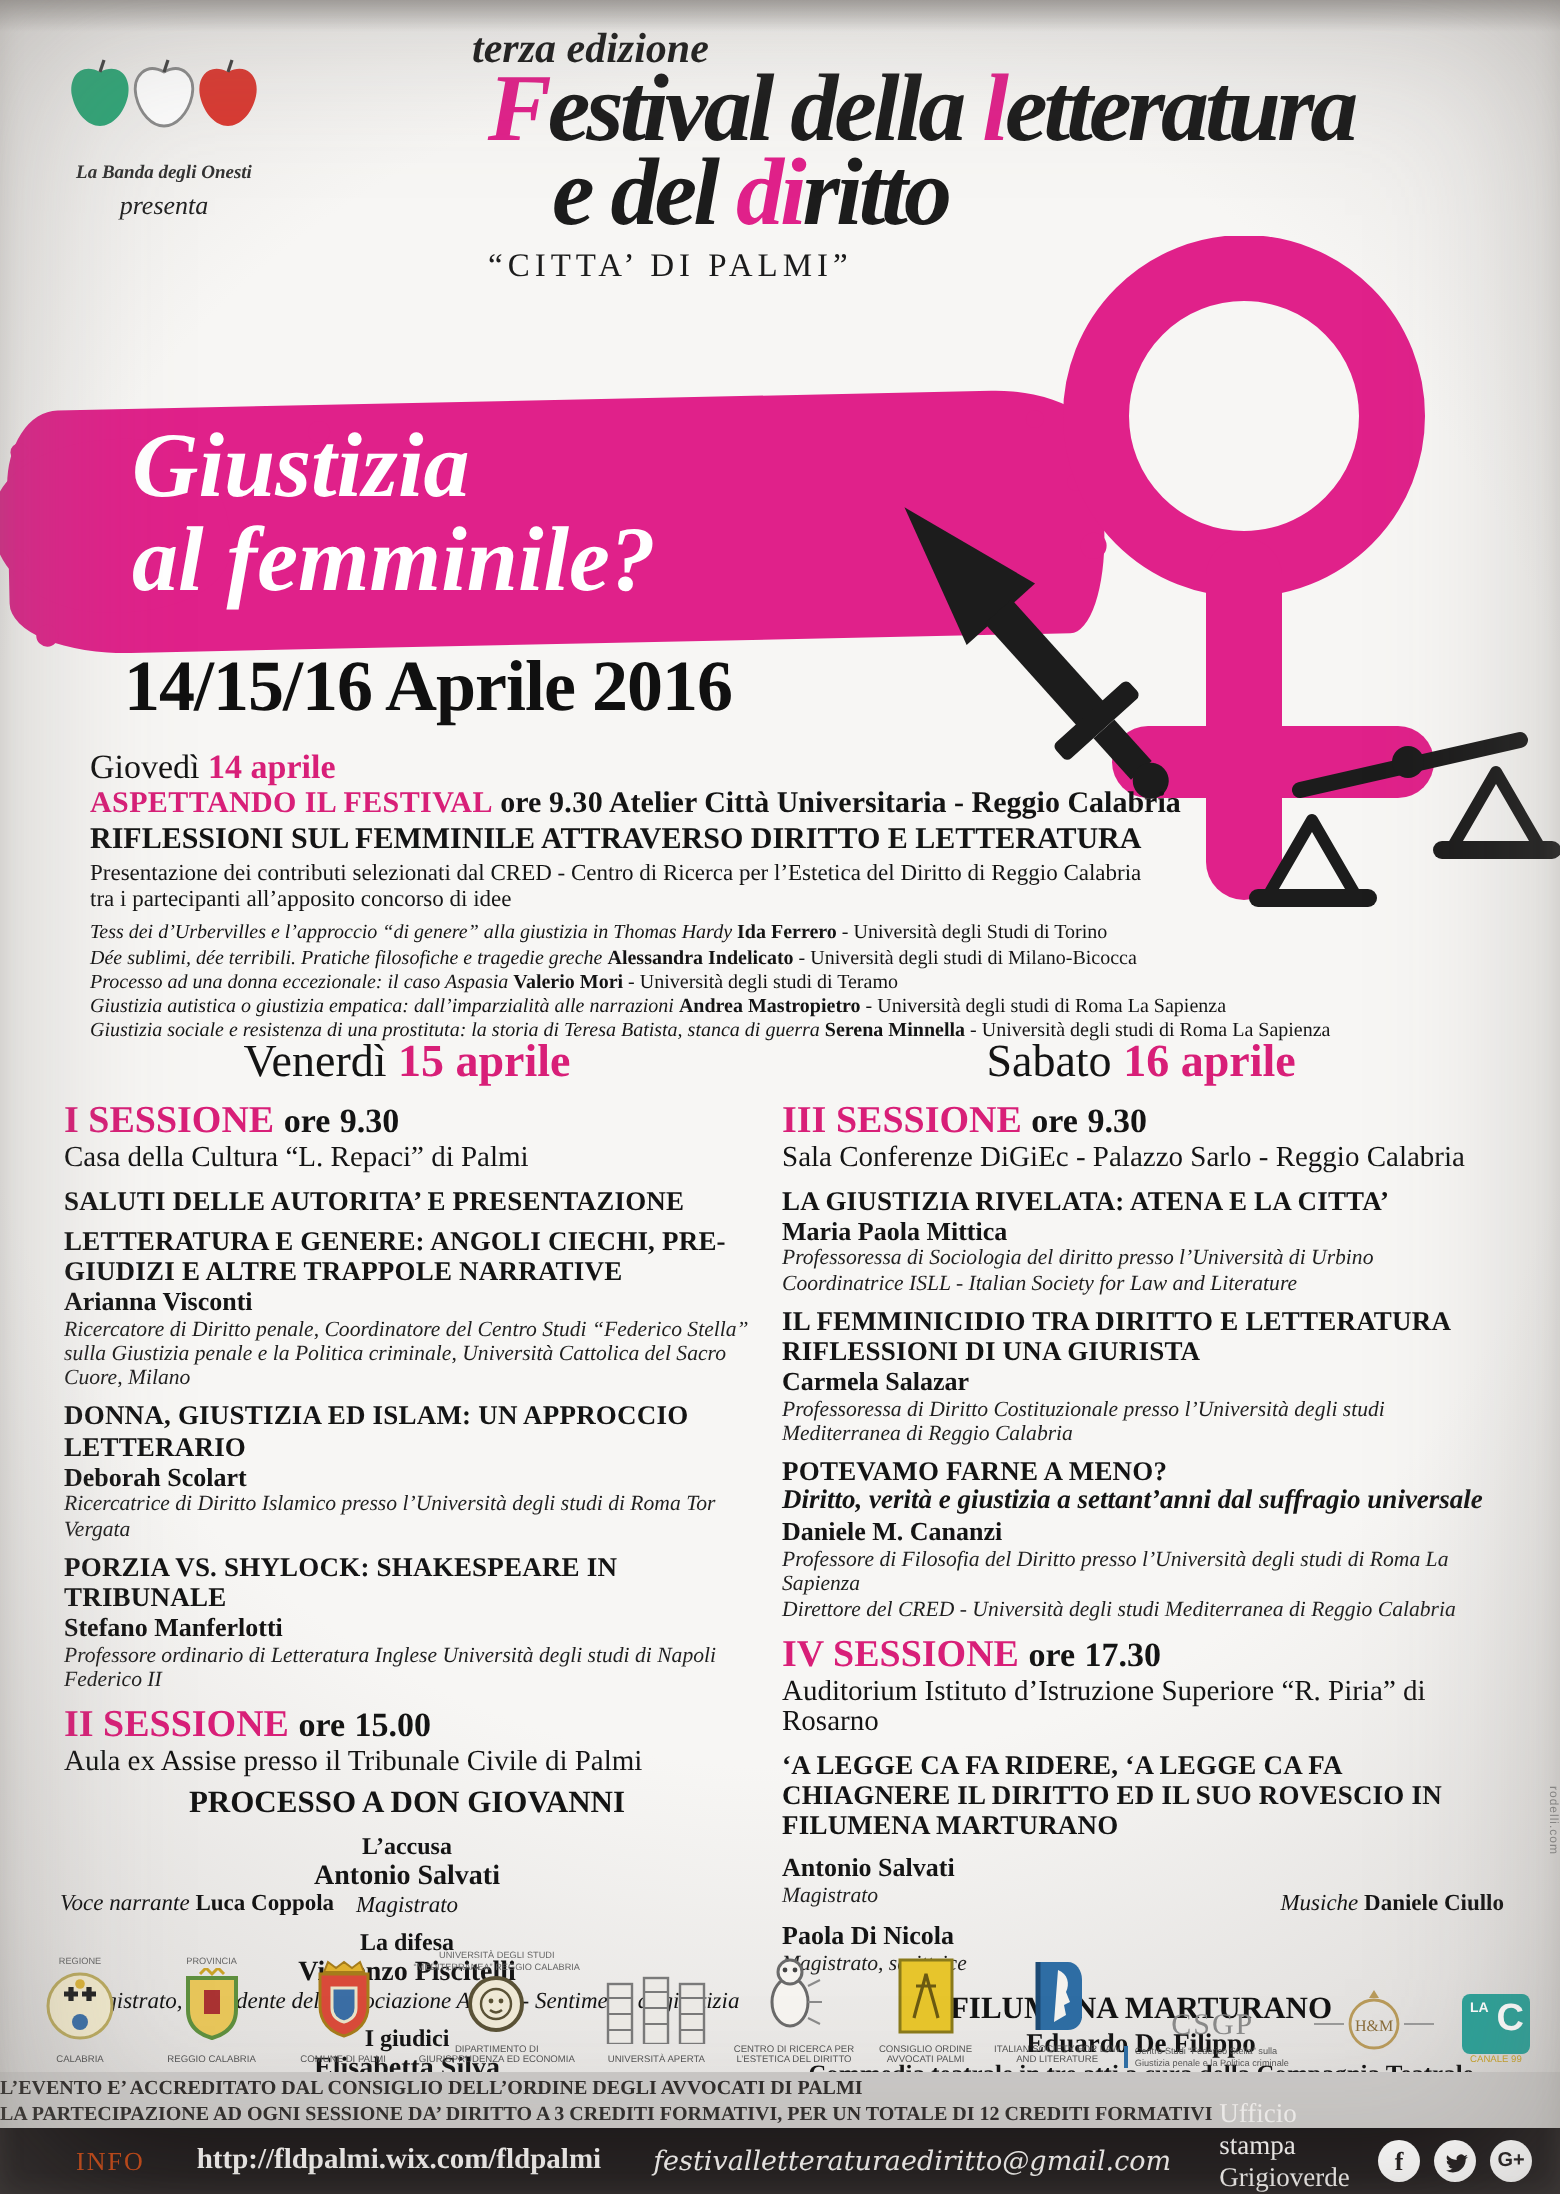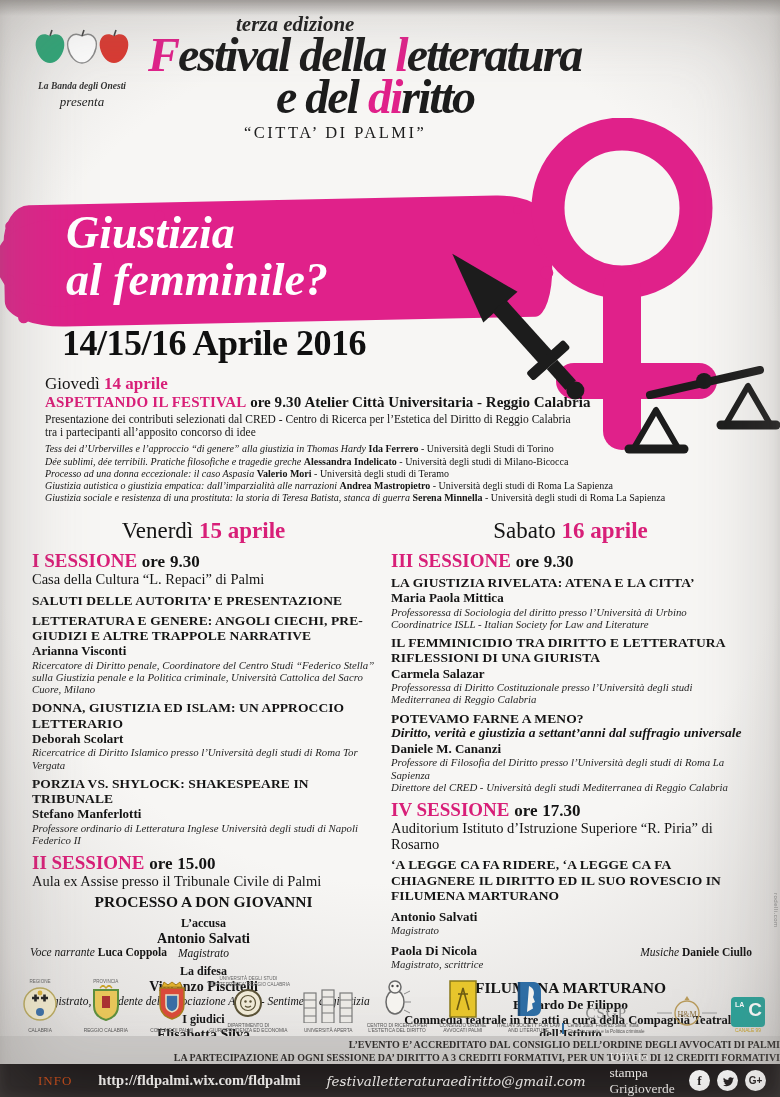--- a/index.html
+++ b/index.html
@@ -10,21 +10,21 @@
     box-shadow:inset 0 0 90px rgba(120,115,110,.38), inset 0 0 12px rgba(120,115,110,.18);}
   .top-shade{position:absolute;top:0;left:0;width:100%;height:16px;z-index:8;
     background:linear-gradient(#aeaba8,rgba(174,171,168,0));pointer-events:none;}
 
   
   .brand{position:absolute;left:20px;top:26px;width:124px;text-align:center;z-index:4;}
   .brand-name{font-size:9.5px;font-style:italic;font-weight:bold;color:#333;margin-top:1px;}
   .presenta{font-size:13px;font-style:italic;color:#222;margin-top:3px;}
   .titles{position:absolute;left:148px;top:12px;width:625px;z-index:4;color:#1c1c1c;}
   .edition{font-size:21px;font-style:italic;font-weight:bold;padding-left:88px;white-space:nowrap;}
-  .t1{font-size:48px;font-style:italic;font-weight:bold;letter-spacing:-2px;line-height:.92;white-space:nowrap;margin-top:-4px;}
+  .t1{font-size:48px;font-style:italic;font-weight:bold;letter-spacing:-2px;line-height:.92;white-space:nowrap;margin-top:-4px;text-align:center;}
   .t2{font-size:48px;font-style:italic;font-weight:bold;letter-spacing:-2px;line-height:.92;white-space:nowrap;padding-left:128px;margin-top:-2px;}
   .pk{color:#e0218a;}
   .pkt{color:#d81f78;}
   .city{font-size:16.5px;letter-spacing:2.5px;padding-left:96px;margin-top:4px;white-space:nowrap;}
 
   
   .splash{position:absolute;left:4px;top:200px;width:548px;height:122px;z-index:2;}
   .blob{position:absolute;inset:0;background:#e0218a;transform:rotate(-1.2deg);
     border-radius:26px 55px 18px 60px/38px 30px 50px 26px;}
   .blob::before{content:"";position:absolute;left:-8px;top:14px;width:120px;height:88px;background:#e0218a;
@@ -87,21 +87,21 @@
   .logo-cap{font-family:"Liberation Sans",sans-serif;font-size:4.8px;line-height:1.15;color:#555;margin-top:1px;text-transform:uppercase;}
   .csgp-big{font-size:15px;color:#8a8a8a;letter-spacing:1px;font-family:"Liberation Serif",serif;margin-bottom:1px;}
   .csgp-cap{border-left:2px solid #2e6da4;padding-left:3px;text-align:left;text-transform:none;font-size:4.6px;}
   .lac-art{position:relative;width:34px;height:30px;margin:0 auto;background:#2aa198;border-radius:4px;color:#fff;}
   .lac-la{position:absolute;left:4px;top:4px;font-size:7px;font-weight:bold;font-family:"Liberation Sans",sans-serif;}
   .lac-c{position:absolute;right:3px;top:2px;font-size:19px;font-weight:bold;font-family:"Liberation Sans",sans-serif;}
   .lac-cap{color:#c9a227;}
 
   
   .accred{position:absolute;left:0;top:1036px;width:780px;height:28px;background:#cbc9c7;z-index:5;
-    text-align:right;font-size:10px;font-weight:bold;color:#2e2b29;line-height:1.3;padding-top:2px;box-sizing:border-box;}
+    text-align:left;font-size:10px;font-weight:bold;color:#2e2b29;line-height:1.3;padding-top:2px;box-sizing:border-box;}
 
   
   .footer{position:absolute;left:0;top:1064px;width:780px;height:33px;background:#181415;z-index:6;
     display:flex;align-items:center;color:#f4f2f0;}
   .f-info{color:#c2410c;font-size:13px;margin-left:38px;letter-spacing:1px;}
   .f-url{font-weight:bold;font-size:14.5px;margin-left:26px;}
   .f-email{font-style:italic;font-size:13.5px;margin-left:26px;font-family:"DejaVu Serif",serif;}
   .f-press{font-size:13.5px;margin-left:24px;}
   .f-social{margin-left:auto;margin-right:14px;display:flex;gap:7px;}
   .soc{width:21px;height:21px;border-radius:50%;background:#fff;color:#181415;display:flex;align-items:center;justify-content:center;font-weight:bold;font-size:13px;font-family:"Liberation Serif",serif;}
@@ -168,20 +168,21 @@
       <path d="M258 292 L236 330 L280 330 Z" stroke-width="6" stroke-linejoin="round"></path>
       <line x1="231" y1="331" x2="286" y2="331" stroke-width="9" stroke-linecap="round"></line>
       <path d="M350 268 L328 306 L372 306 Z" stroke-width="6" stroke-linejoin="round"></path>
       <line x1="323" y1="307" x2="378" y2="307" stroke-width="9" stroke-linecap="round"></line>
     </g>
   </svg>
 
   <div class="thursday">
     <div class="th-day"><span>Giovedì</span> <b class="pkt">14 aprile</b></div>
     <div class="th-head"><b class="pkt">ASPETTANDO IL FESTIVAL</b> <span>ore</span> <b>9.30</b> <span>Atelier Città Universitaria - Reggio Calabria</span></div>
+    <div class="th-sub">RIFLESSIONI SUL FEMMINILE ATTRAVERSO DIRITTO E LETTERATURA</div>
     <div class="th-desc">
       <div>Presentazione dei contributi selezionati dal CRED - Centro di Ricerca per l’Estetica del Diritto di Reggio Calabria</div>
       <div>tra i partecipanti all’apposito concorso di idee</div>
     </div>
     <div class="th-talks">
       <div><i>Tess dei d’Urbervilles e l’approccio “di genere” alla giustizia in Thomas Hardy</i> <b>Ida Ferrero</b> <span>- Università degli Studi di Torino</span></div>
       <div><i>Dée sublimi, dée terribili. Pratiche filosofiche e tragedie greche</i> <b>Alessandra Indelicato</b> <span>- Università degli studi di Milano-Bicocca</span></div>
       <div><i>Processo ad una donna eccezionale: il caso Aspasia</i> <b>Valerio Mori</b> <span>- Università degli studi di Teramo</span></div>
       <div><i>Giustizia autistica o giustizia empatica: dall’imparzialità alle narrazioni</i> <b>Andrea Mastropietro</b> <span>- Università degli studi di Roma La Sapienza</span></div>
       <div><i>Giustizia sociale e resistenza di una prostituta: la storia di Teresa Batista, stanca di guerra</i> <b>Serena Minnella</b> <span>- Università degli studi di Roma La Sapienza</span></div>
@@ -240,20 +241,21 @@
           <div class="cast-name">Edmondo Capecelatro</div>
           <div class="cast-bio">Avvocato, autore teatrale</div>
         </div>
       </div>
     </div>
 
     <div class="col-r">
       <div class="day-head"><span>Sabato </span><span class="pkt">16 aprile</span></div>
 
       <div class="sess-head"><b class="pkt">III SESSIONE</b> <span class="tm">ore</span> <span class="tm">9.30</span></div>
+      <div class="venue">Sala Conferenze DiGiEc - Palazzo Sarlo - Reggio Calabria</div>
 
       <div class="talk">
         <div class="talk-t">LA GIUSTIZIA RIVELATA: ATENA E LA CITTA’</div>
         <div class="talk-sp">Maria Paola Mittica</div>
         <div class="talk-bio">Professoressa di Sociologia del diritto presso l’Università di Urbino</div>
         <div class="talk-bio">Coordinatrice ISLL - Italian Society for Law and Literature</div>
       </div>
       <div class="talk">
         <div class="talk-t">IL FEMMINICIDIO TRA DIRITTO E LETTERATURA RIFLESSIONI DI UNA GIURISTA</div>
         <div class="talk-sp">Carmela Salazar</div>

